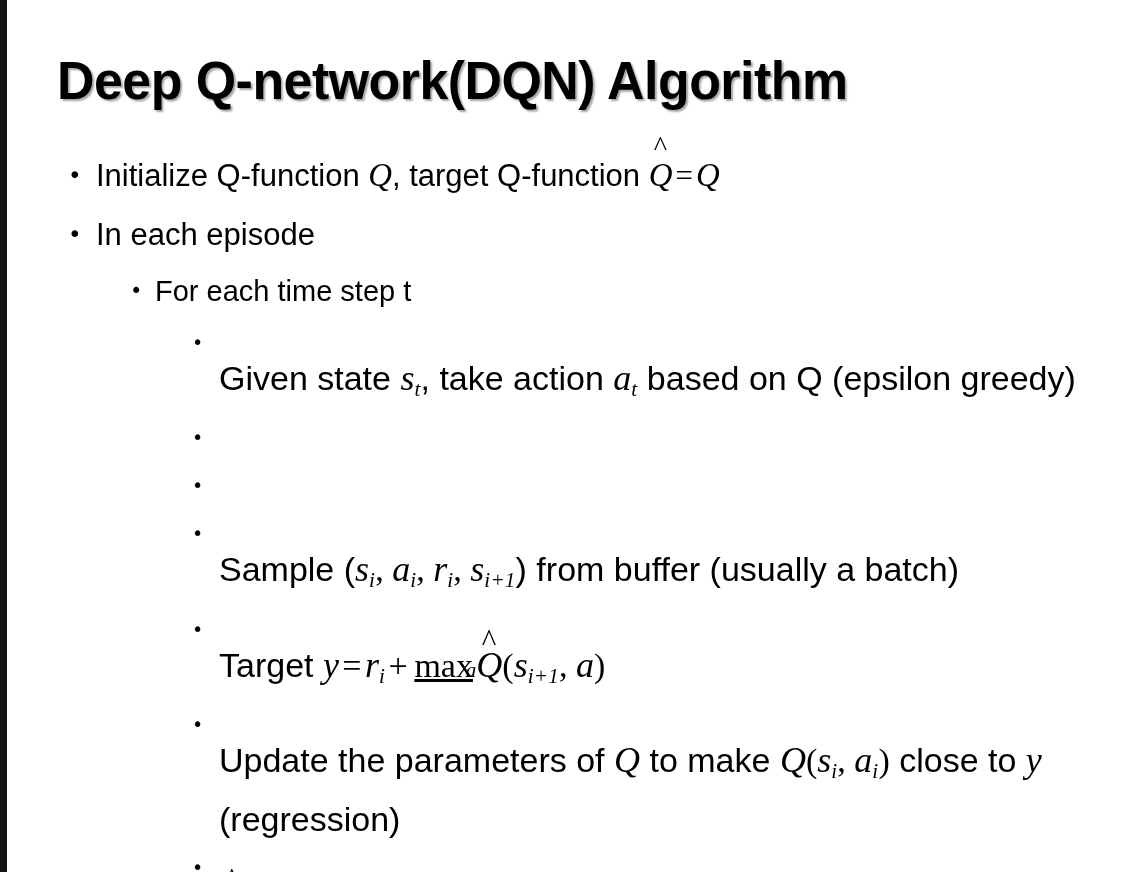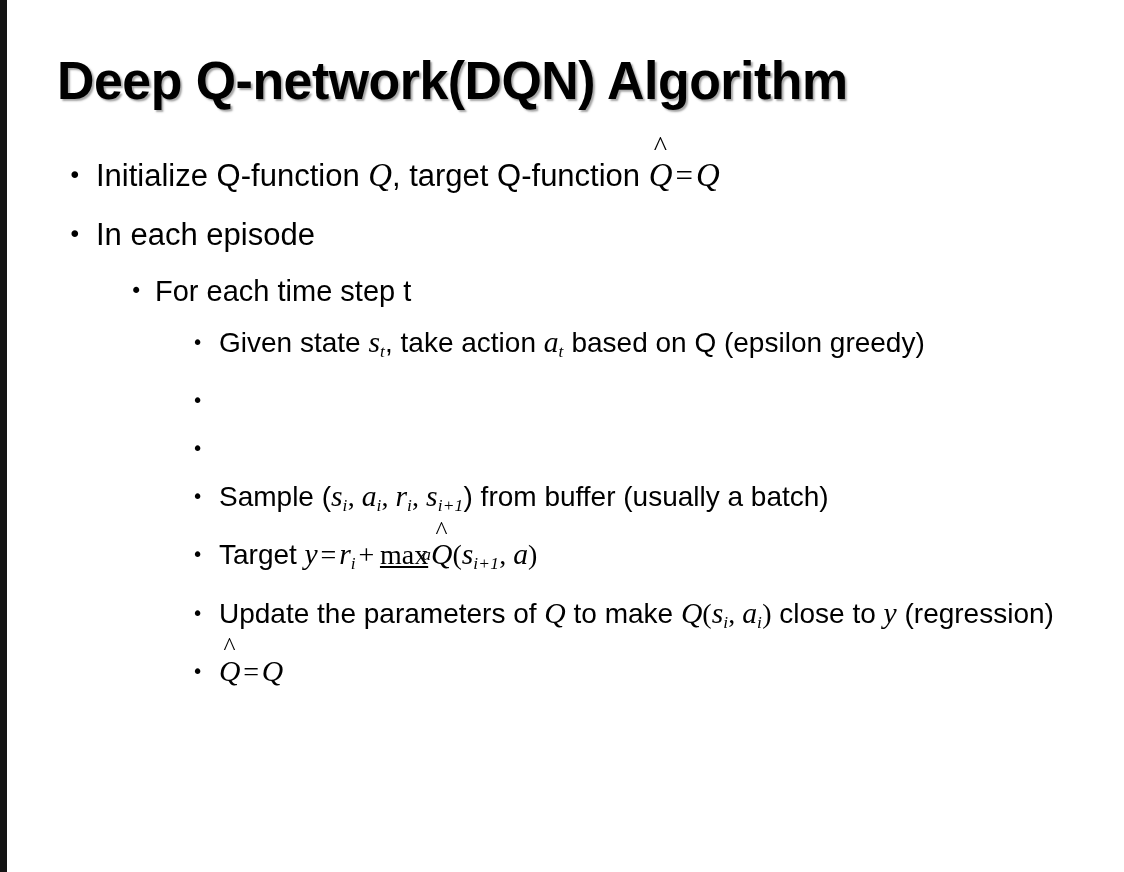--- a/index.html
+++ b/index.html
@@ -107,23 +107,24 @@
     padding-left: 192px;
     font-size: 28px;
     line-height: 48px;
   }
   .lvl3 .dot {
     width: 27px;
     font-size: 19px;
     line-height: 48px;
   }
   .lvl3 .btext {
-    font-size: 28px;
+    font-size: 34px;
     line-height: 48px;
     padding-right: 14px;
+    margin-top: 36px;
   }
 
   
   .m {
     font-family: "Liberation Serif", "DejaVu Serif", serif;
     font-style: italic;
     font-size: 1.06em;
   }
   .mr {
     font-family: "Liberation Serif", "DejaVu Serif", serif;

